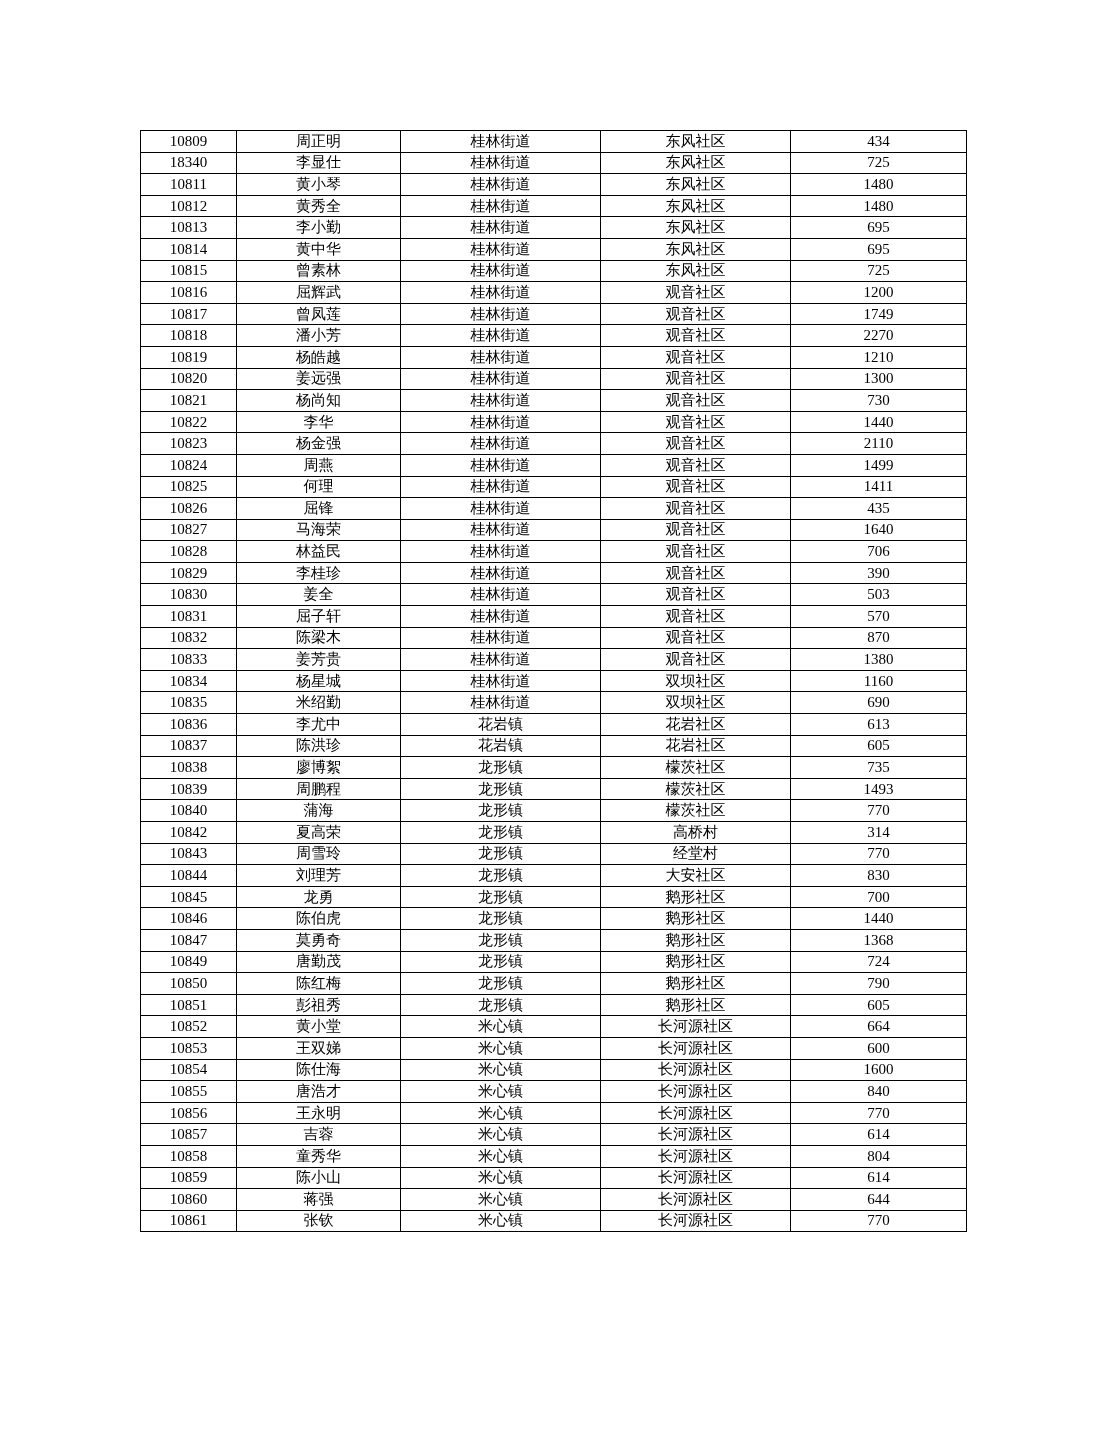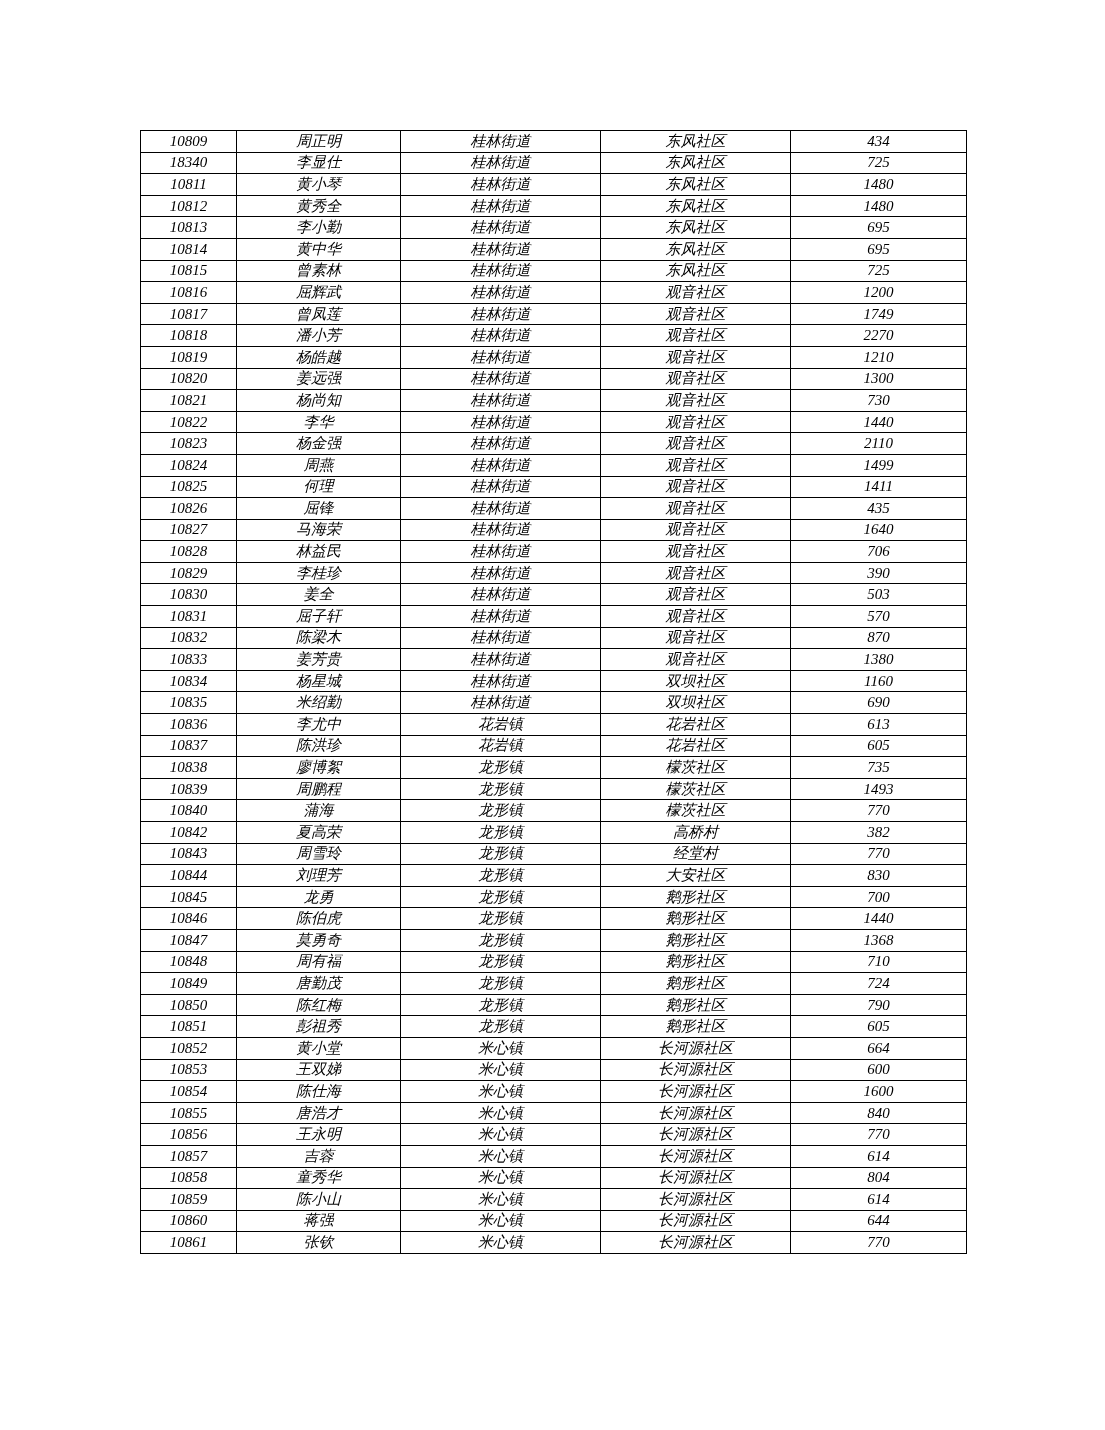--- a/index.html
+++ b/index.html
@@ -14,21 +14,20 @@
     color: #000000;
     position: relative;
   }
   .page {
     position: absolute;
     left: 0;
     top: 0;
     width: 1069px;
     height: 1430px;
     background: #ffffff;
-    font-style: italic;
   }
   table.data-table {
     position: absolute;
     left: 140px;
     top: 130px;
     width: 826px;
     border-collapse: collapse;
     table-layout: fixed;
   }
   table.data-table td {
@@ -278,21 +277,21 @@
           <td>蒲海</td>
           <td>龙形镇</td>
           <td>檬茨社区</td>
           <td>770</td>
         </tr>
         <tr>
           <td>10842</td>
           <td>夏高荣</td>
           <td>龙形镇</td>
           <td>高桥村</td>
-          <td>382</td>
+          <td>314</td>
         </tr>
         <tr>
           <td>10843</td>
           <td>周雪玲</td>
           <td>龙形镇</td>
           <td>经堂村</td>
           <td>770</td>
         </tr>
         <tr>
           <td>10844</td>
@@ -314,27 +313,20 @@
           <td>龙形镇</td>
           <td>鹅形社区</td>
           <td>1440</td>
         </tr>
         <tr>
           <td>10847</td>
           <td>莫勇奇</td>
           <td>龙形镇</td>
           <td>鹅形社区</td>
           <td>1368</td>
-        </tr>
-        <tr>
-          <td>10848</td>
-          <td>周有福</td>
-          <td>龙形镇</td>
-          <td>鹅形社区</td>
-          <td>710</td>
         </tr>
         <tr>
           <td>10849</td>
           <td>唐勤茂</td>
           <td>龙形镇</td>
           <td>鹅形社区</td>
           <td>724</td>
         </tr>
         <tr>
           <td>10850</td>

